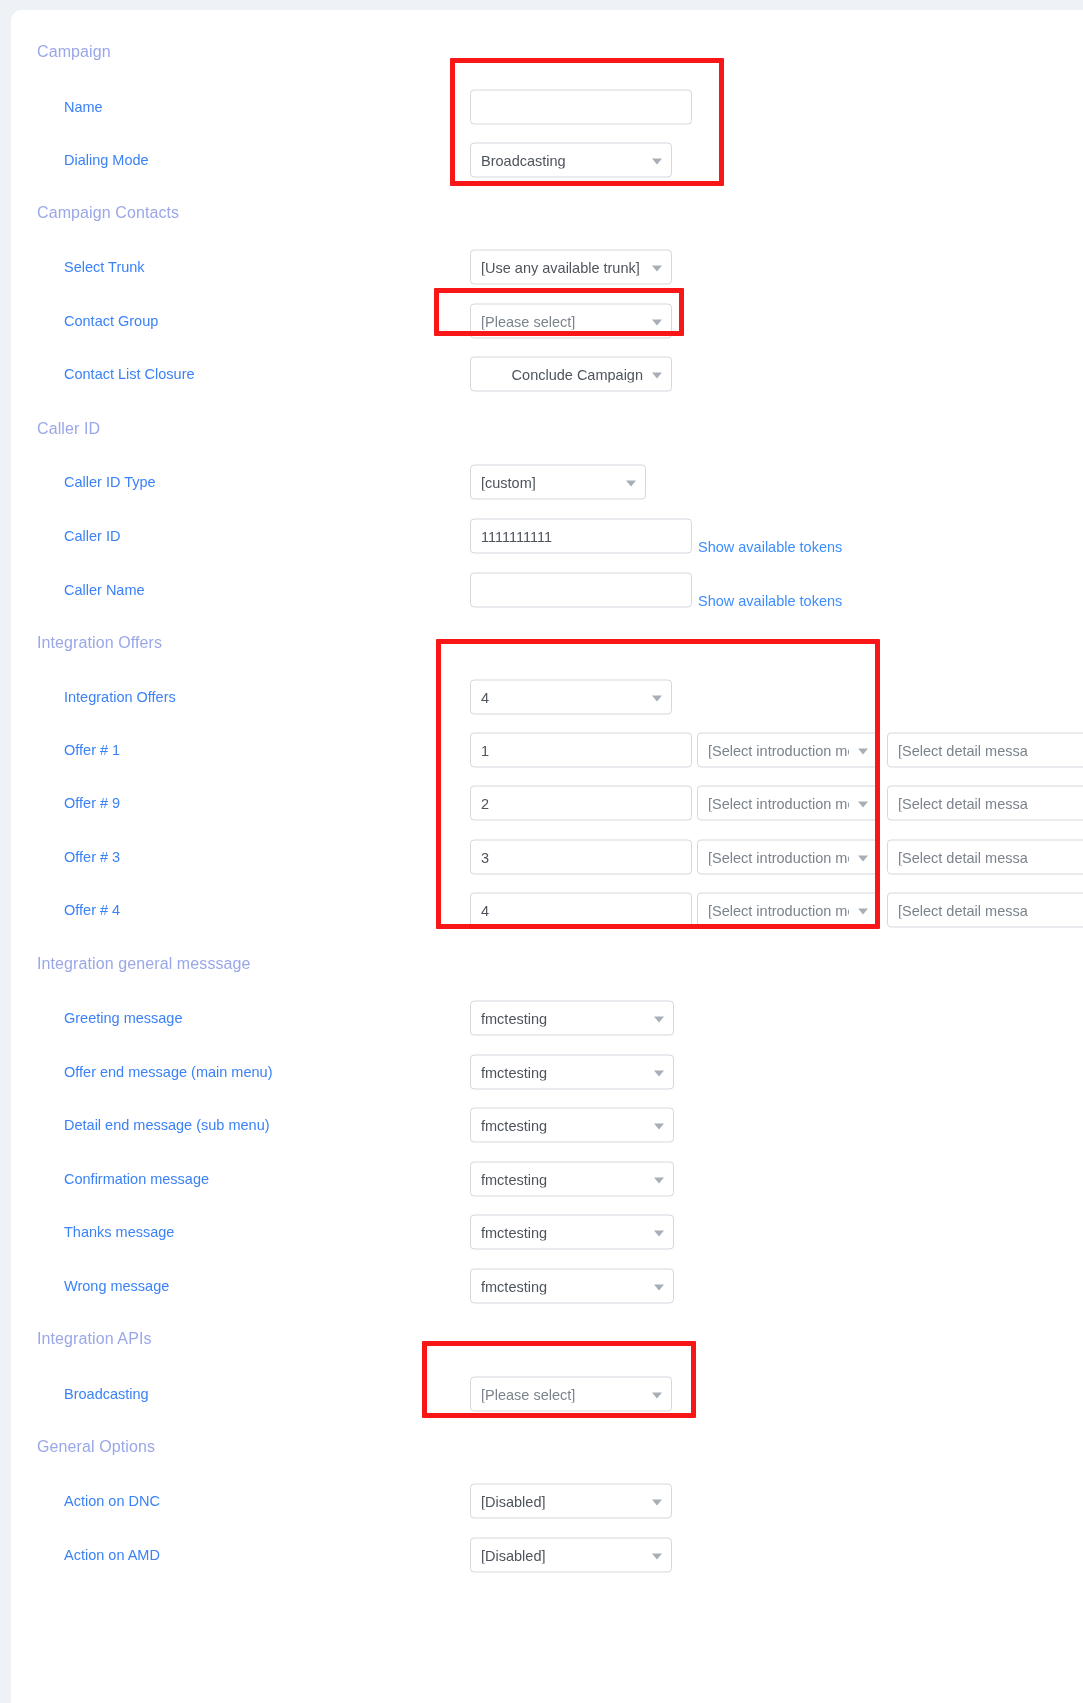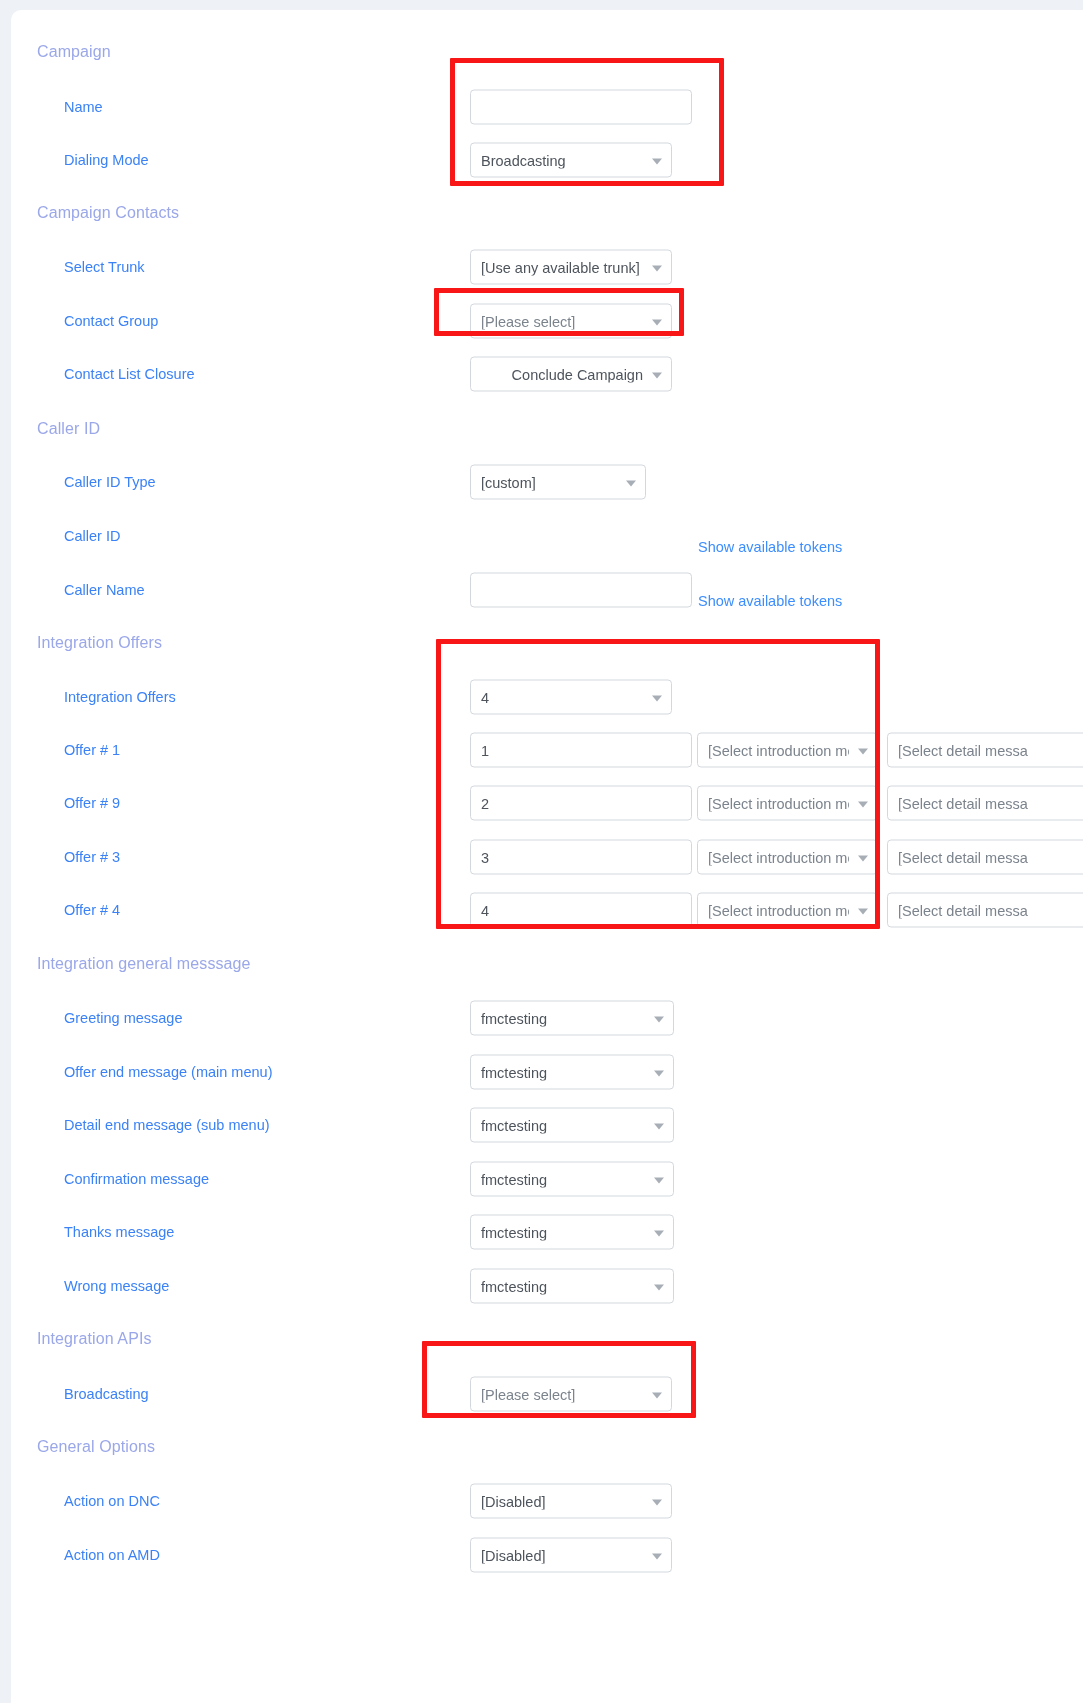--- a/index.html
+++ b/index.html
@@ -145,20 +145,23 @@
     <div class="row" style="top:452px;">
       <div class="row-label">Caller ID Type</div>
       <div class="ctrl sel" style="left:459px; width:176px;">
         <span class="val">[custom]</span>
         <span class="caret"></span>
       </div>
     </div>
 
     <div class="row" style="top:506px;">
       <div class="row-label">Caller ID</div>
+      <div class="ctrl" style="left:459px; width:222px;">
+        <span class="val">1111111111</span>
+      </div>
       <div class="tokens" style="left:687px;">Show available tokens</div>
     </div>
 
     <div class="row" style="top:560px;">
       <div class="row-label">Caller Name</div>
       <div class="ctrl" style="left:459px; width:222px;">
         <span class="val"></span>
       </div>
       <div class="tokens" style="left:687px;">Show available tokens</div>
     </div>

